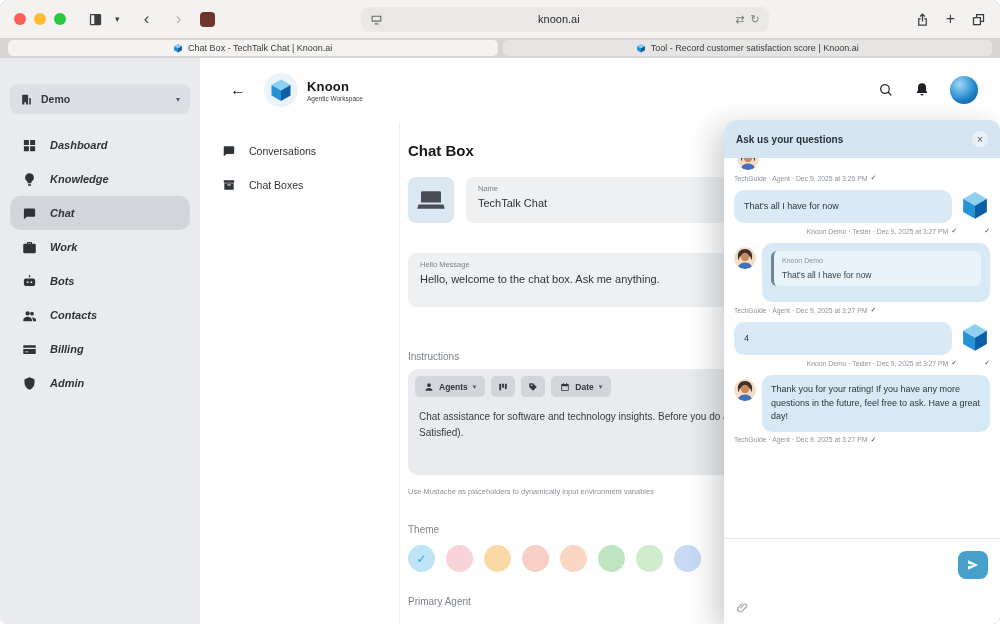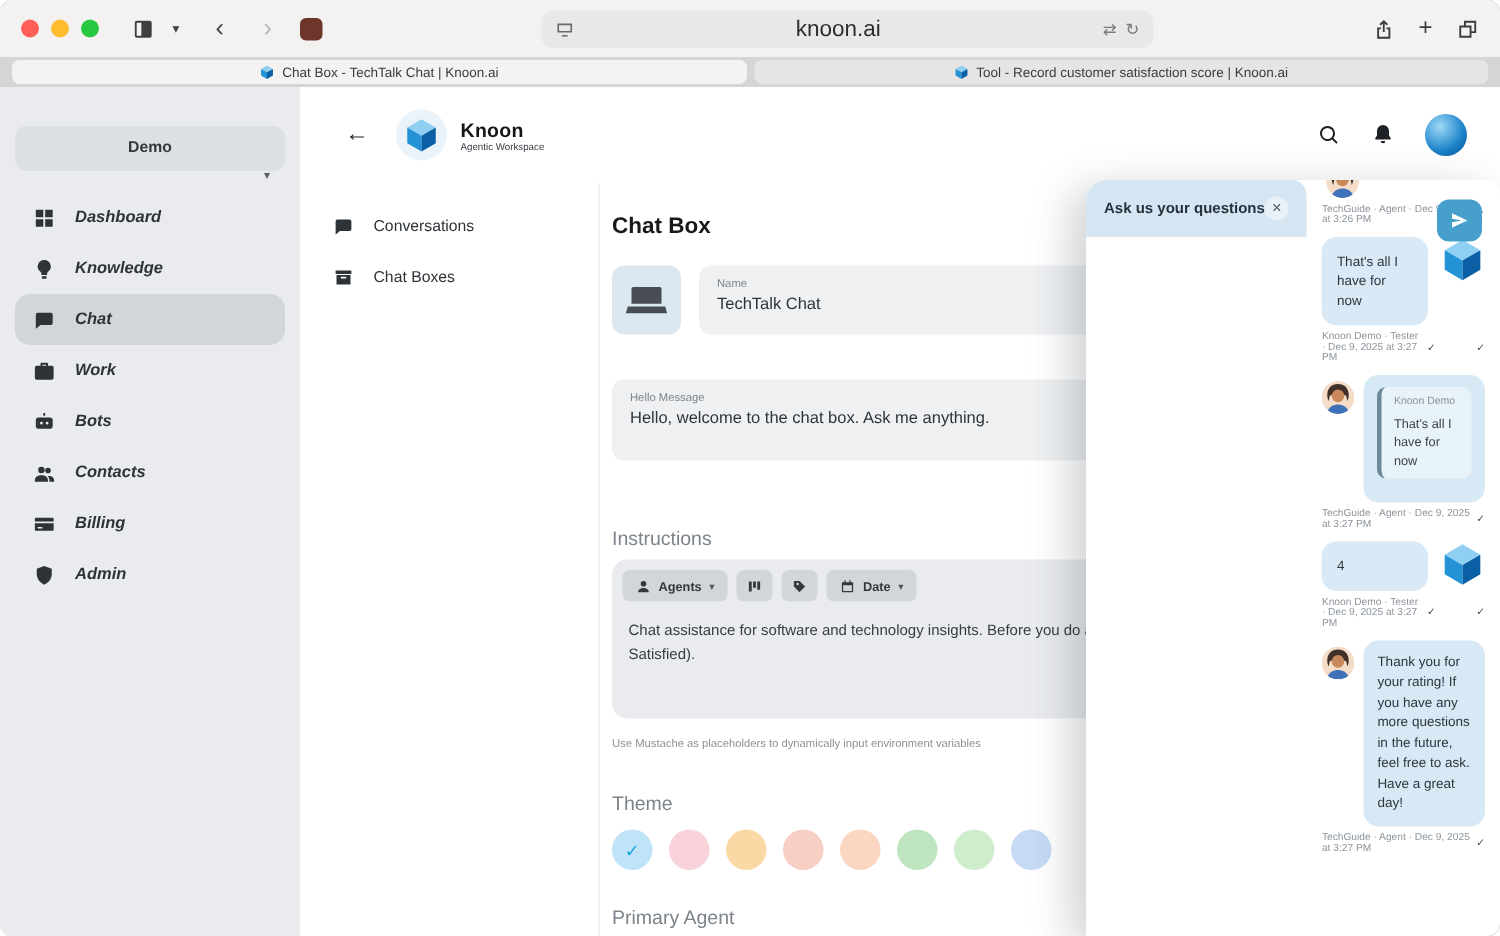--- a/index.html
+++ b/index.html
@@ -15,38 +15,38 @@
   .light { width:12px; height:12px; border-radius:50%; display:inline-block; }
   .l-red{background:#ff5f57}.l-yel{background:#febc2e}.l-grn{background:#28c840}
   .seg { display:flex; align-items:center; height:24px; border-radius:6px; color:#3e3e3e; }
   .segbtn { padding:0 6px; display:flex; align-items:center; color:#3e3e3e; font-size:9px; }
   .navbtn { width:22px; text-align:center; font-size:17px; color:#474747; line-height:22px; cursor:default; }
   .navbtn.dim { color:#b8b6b4; }
   .extbtn { width:15px; height:15px; border-radius:4px; background:#6e352b; }
   .sp { flex:1; }
   .addr { width:408px; height:25px; background:#eae8e6; border-radius:8px; display:flex; align-items:center;
           padding:0 9px; gap:6px; color:#6a6a6a; }
-  .addr-text { flex:1; text-align:center; font-size:15px; color:#2d2d2d; }
+  .addr-text { flex:1; text-align:center; font-size:11px; color:#2d2d2d; }
   .addr .mini { font-size:11px; color:#7a7a7a; }
   .rt { display:flex; align-items:center; gap:16px; color:#3c3c3c; }
   .plus { font-size:16px; color:#3c3c3c; line-height:14px; }
 
   
   .tabbar { height:20px; background:#d6d5d4; display:flex; gap:5px; padding:2px 8px; }
   .tab { flex:1; background:#e6e5e4; border-radius:5px; display:flex; align-items:center; justify-content:center;
          gap:5px; font-size:9px; color:#3b3b3b; overflow:hidden; white-space:nowrap; }
   .tab.active { background:#f4f3f1; }
   .fav { width:10px; height:10px; }
 
   
   .app { position:absolute; top:58px; left:0; right:0; bottom:0; background:#fff; }
 
   .sidebar { position:absolute; left:0; top:0; bottom:0; width:200px; background:#e9ebee; padding:26px 10px 0; }
   .ws-pill { height:30px; background:#dcdfe3; border-radius:8px; display:flex; align-items:center; gap:8px;
-             padding:0 10px; font-size:10.5px; font-weight:700; color:#33383d;flex-direction:column; }
+             padding:0 10px; font-size:10.5px; font-weight:700; color:#33383d; }
   .ws-pill svg { width:13px; height:13px; }
   .ws-carat { margin-left:auto; font-size:8px; color:#5a6066; }
   .menu { margin-top:14px;font-style:italic; }
   .mi { height:34px; display:flex; align-items:center; gap:13px; padding:0 12px; border-radius:10px;
         font-size:11px; font-weight:700; color:#2e3338; }
   .mi svg { width:15px; height:15px; }
   .mi.active { background:#d2d6db; }
 
   .appheader { position:absolute; left:200px; right:0; top:0; height:64px; background:#fff;
                display:flex; align-items:center; padding:0 22px; }
@@ -71,38 +71,38 @@
           padding:20px 24px 0 8px; overflow:hidden; }
   .page-title { font-size:15px; font-weight:800; color:#17191c; margin-bottom:18px; }
   .row1 { display:flex; gap:12px; margin-bottom:30px; }
   .thumb { width:46px; height:46px; border-radius:8px; background:#dce8f1; display:flex; align-items:center; justify-content:center; color:#474d53; }
   .thumb svg { width:30px; height:30px; }
   .field { background:#eef0f2; border-radius:8px; padding:7px 12px; }
   .f-lbl { font-size:7.5px; color:#7c838a; margin-bottom:4px; }
   .f-val { font-size:11px; color:#2f3439; }
   .f-name { flex:1; height:46px; }
   .f-hello { height:54px; margin-bottom:44px; }
-  .sec-lbl { font-size:13px; color:#7c838a; margin-bottom:7px; }
+  .sec-lbl { font-size:10px; color:#7c838a; margin-bottom:7px; }
   .editor { background:#e9ebee; border-radius:10px; padding:7px 7px 0; min-height:106px; margin-bottom:12px; }
   .toolbar { display:flex; gap:6px; margin-bottom:12px; }
   .tbtn { height:21px; background:#d2d6da; border-radius:5px; display:flex; align-items:center; gap:5px;
           padding:0 9px; font-size:8.5px; font-weight:700; color:#34383c; }
   .tbtn svg { width:10px; height:10px; }
   .tbtn .carat { font-size:7px; color:#53585d; }
   .tbtn.iconic { padding:0 7px; }
   .ed-text { font-size:10px; color:#383d42; line-height:1.6; padding:0 4px 12px; max-width:560px; }
   .hint { font-size:7.5px; color:#8b9197; margin-bottom:28px; }
   .swatches { display:flex; gap:11px; margin:10px 0 24px; }
   .sw { width:27px; height:27px; border-radius:50%; display:flex; align-items:center; justify-content:center;
         font-size:12px; font-weight:700; }
 
   
   .widget { position:absolute; right:0; top:62px; width:276px; bottom:0; background:#fff; z-index:5;
             border-radius:14px 10px 0 0; box-shadow:-10px 6px 28px rgba(35,45,55,.22);
-            display:flex; flex-direction:row; }
+            display:flex; flex-direction:column; }
   .w-head { height:38px; background:#d5e6f2; border-radius:14px 10px 0 0; display:flex; align-items:center; padding:0 12px; }
   .w-title { font-size:10px; font-weight:800; color:#26323c; }
   .w-close { margin-left:auto; width:16px; height:16px; border-radius:50%; background:rgba(255,255,255,.45);
              color:#4e5c66; font-size:11px; display:flex; align-items:center; justify-content:center; }
   .w-msgs { flex:1; padding:0 10px; overflow:hidden; }
   .avatar { width:22px; height:22px; border-radius:50%; overflow:hidden; display:block; flex:none; }
   .avatar svg { width:22px; height:22px; display:block; }
   .avatar.solo { margin:-10px 0 2px 3px; position:relative; z-index:6; }
   .meta { font-size:6.8px; color:#8d959c; display:flex; align-items:center; gap:3px; margin:4px 0 8px; }
   .meta.right { justify-content:flex-end; }

